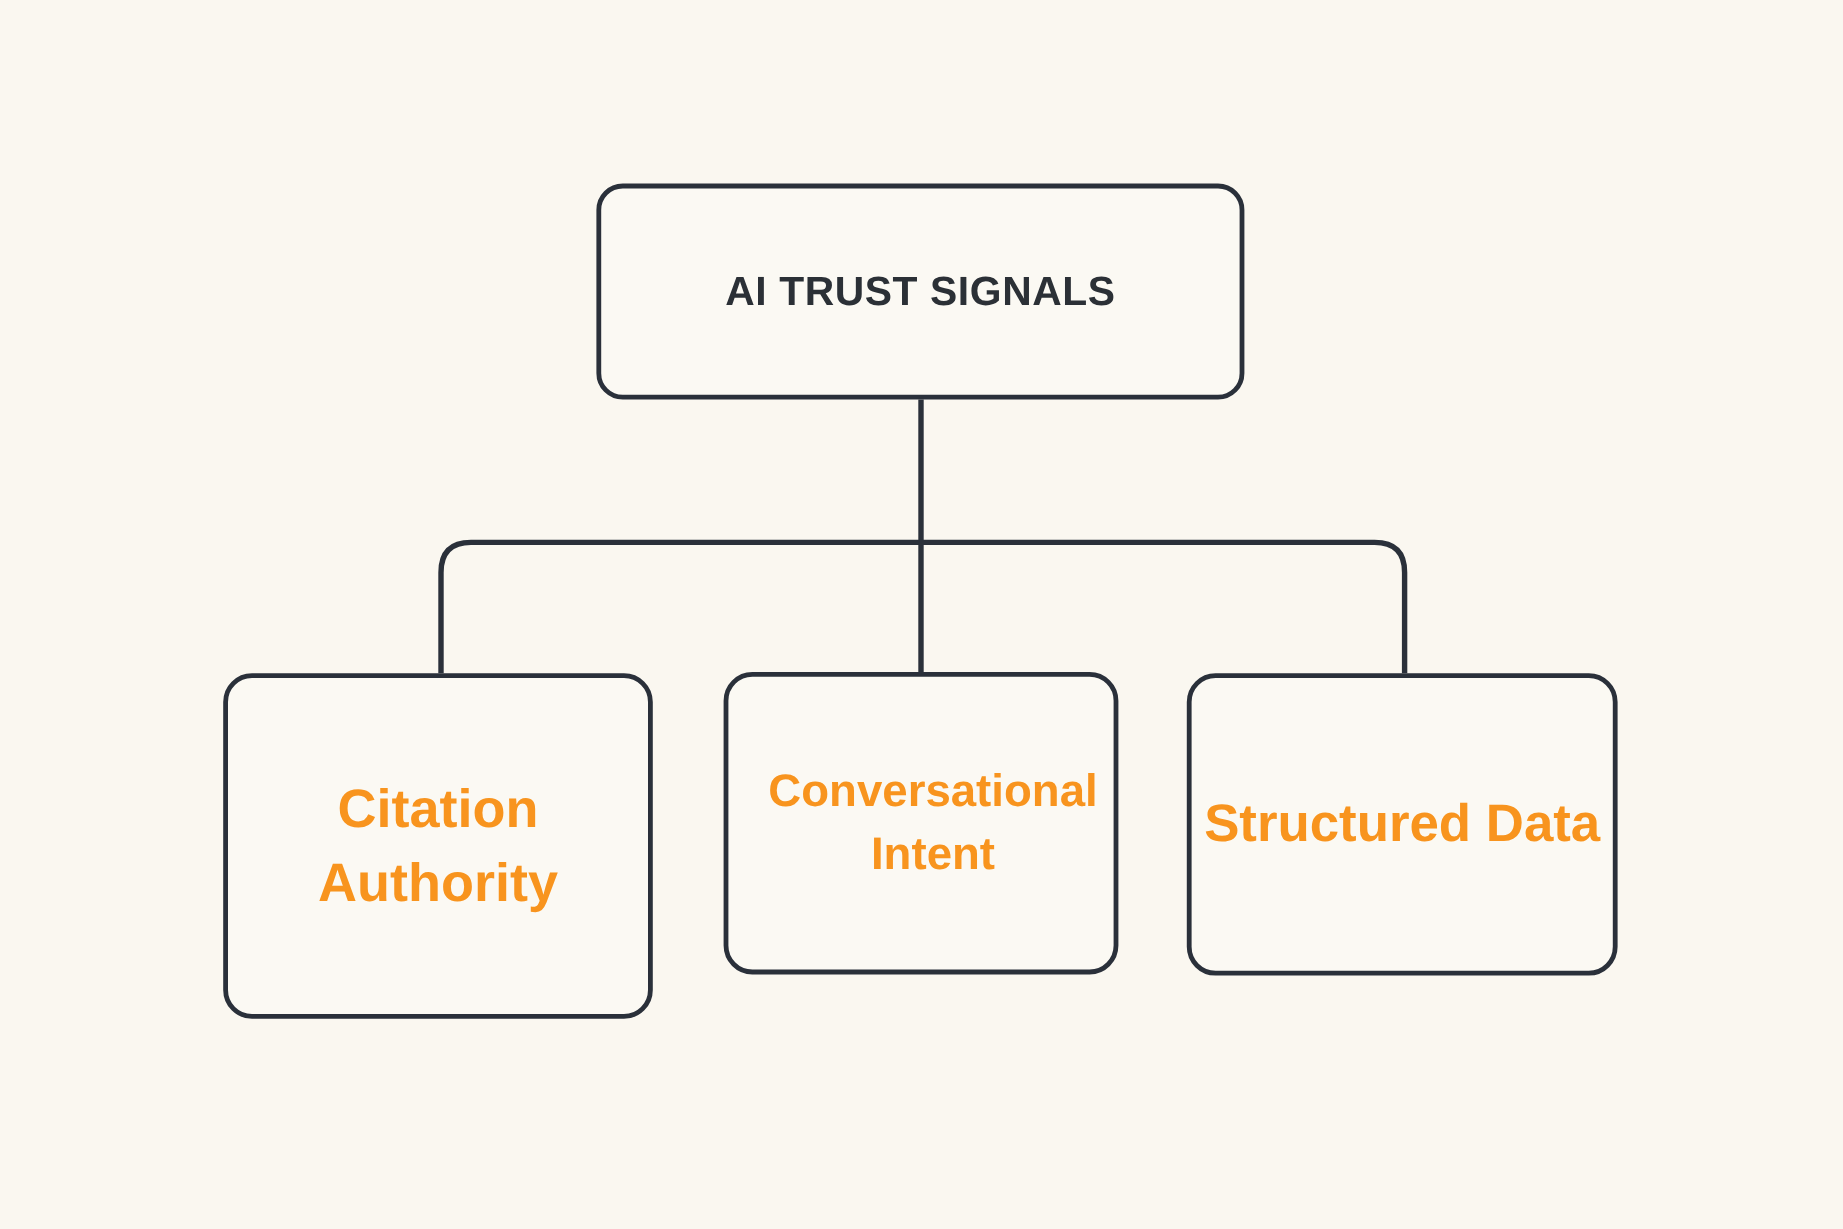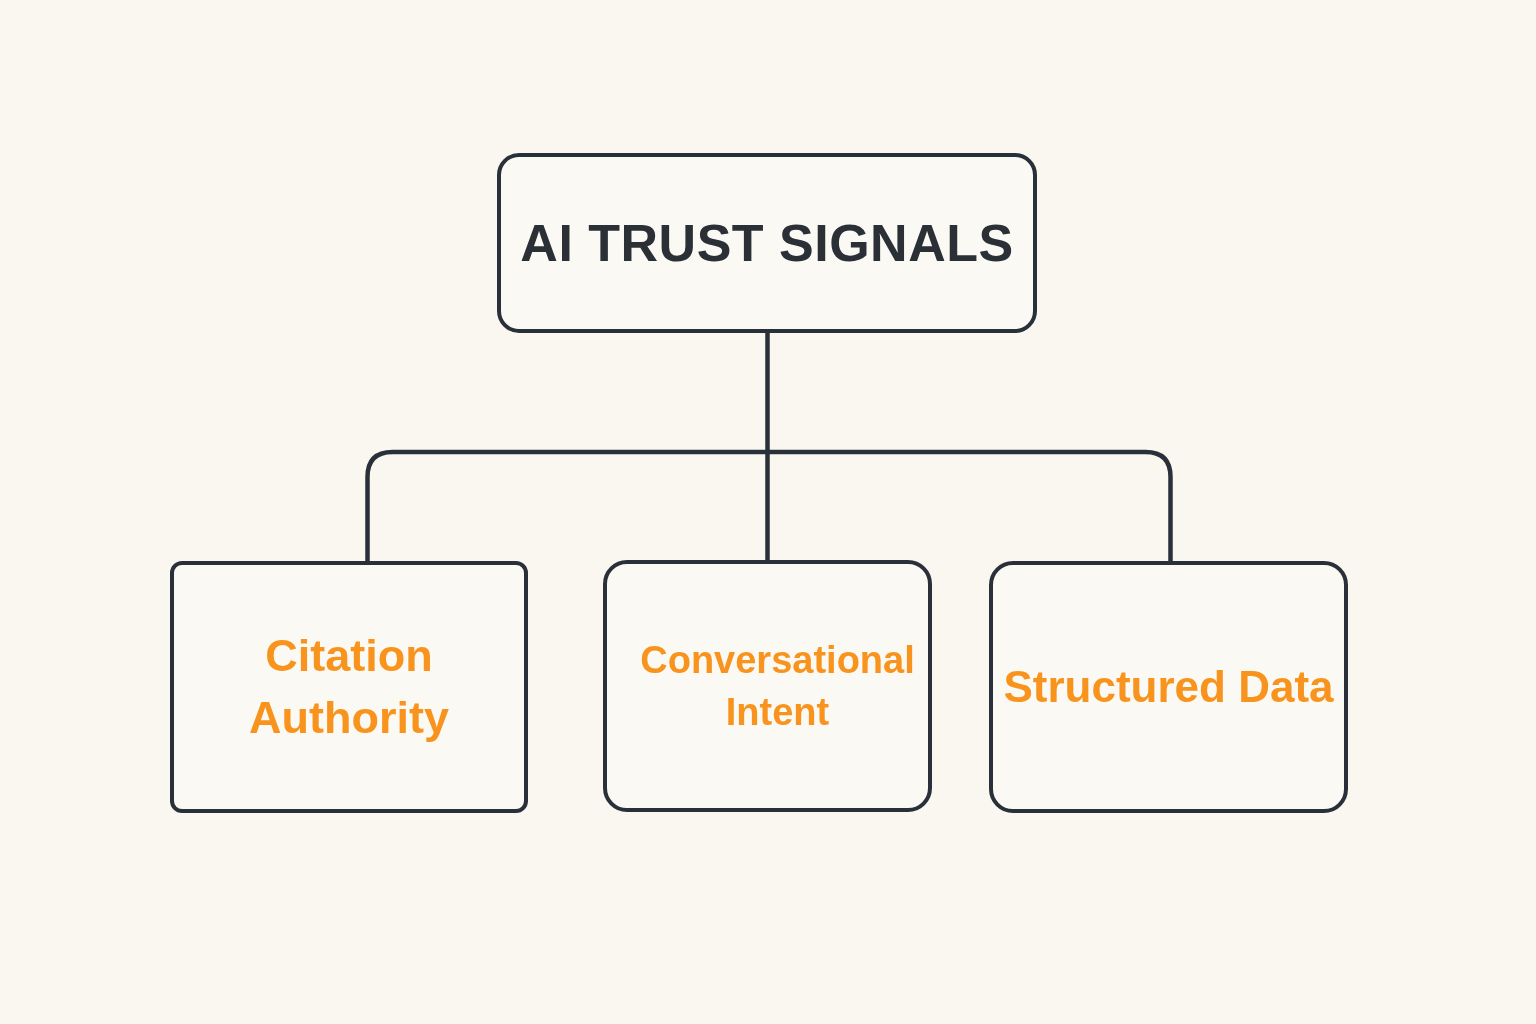--- a/index.html
+++ b/index.html
@@ -40,29 +40,29 @@
     align-items: center;
     justify-content: center;
     text-align: center;
   }
   .node-root {
     left: 497px; top: 153px;
     width: 540px; height: 180px;
     border-radius: 22px;
   }
   .root-label {
-    font-size: 52px;
+    font-size: 34px;
     font-weight: 700;
     letter-spacing: 0.5px;
     color: var(--root-text);
   }
   .node-child {
     border-radius: 24px;
   }
-  .node-child-1 { left: 170px; top: 561px; width: 358px; height: 252px; border-radius: 12px; }
+  .node-child-1 { left: 186px; top: 561px; width: 358px; height: 288px; }
   .node-child-2 { left: 603px; top: 560px; width: 329px; height: 252px; }
   .node-child-3 { left: 989px; top: 561px; width: 359px; height: 252px; }
   .child-label {
     font-weight: 700;
     color: var(--child-text);
     line-height: 1.38;
     padding: 0 4px;
   }
   .node-child-1 .child-label { font-size: 45px; }
   .node-child-2 .child-label { font-size: 38px; padding-left: 24px; }

